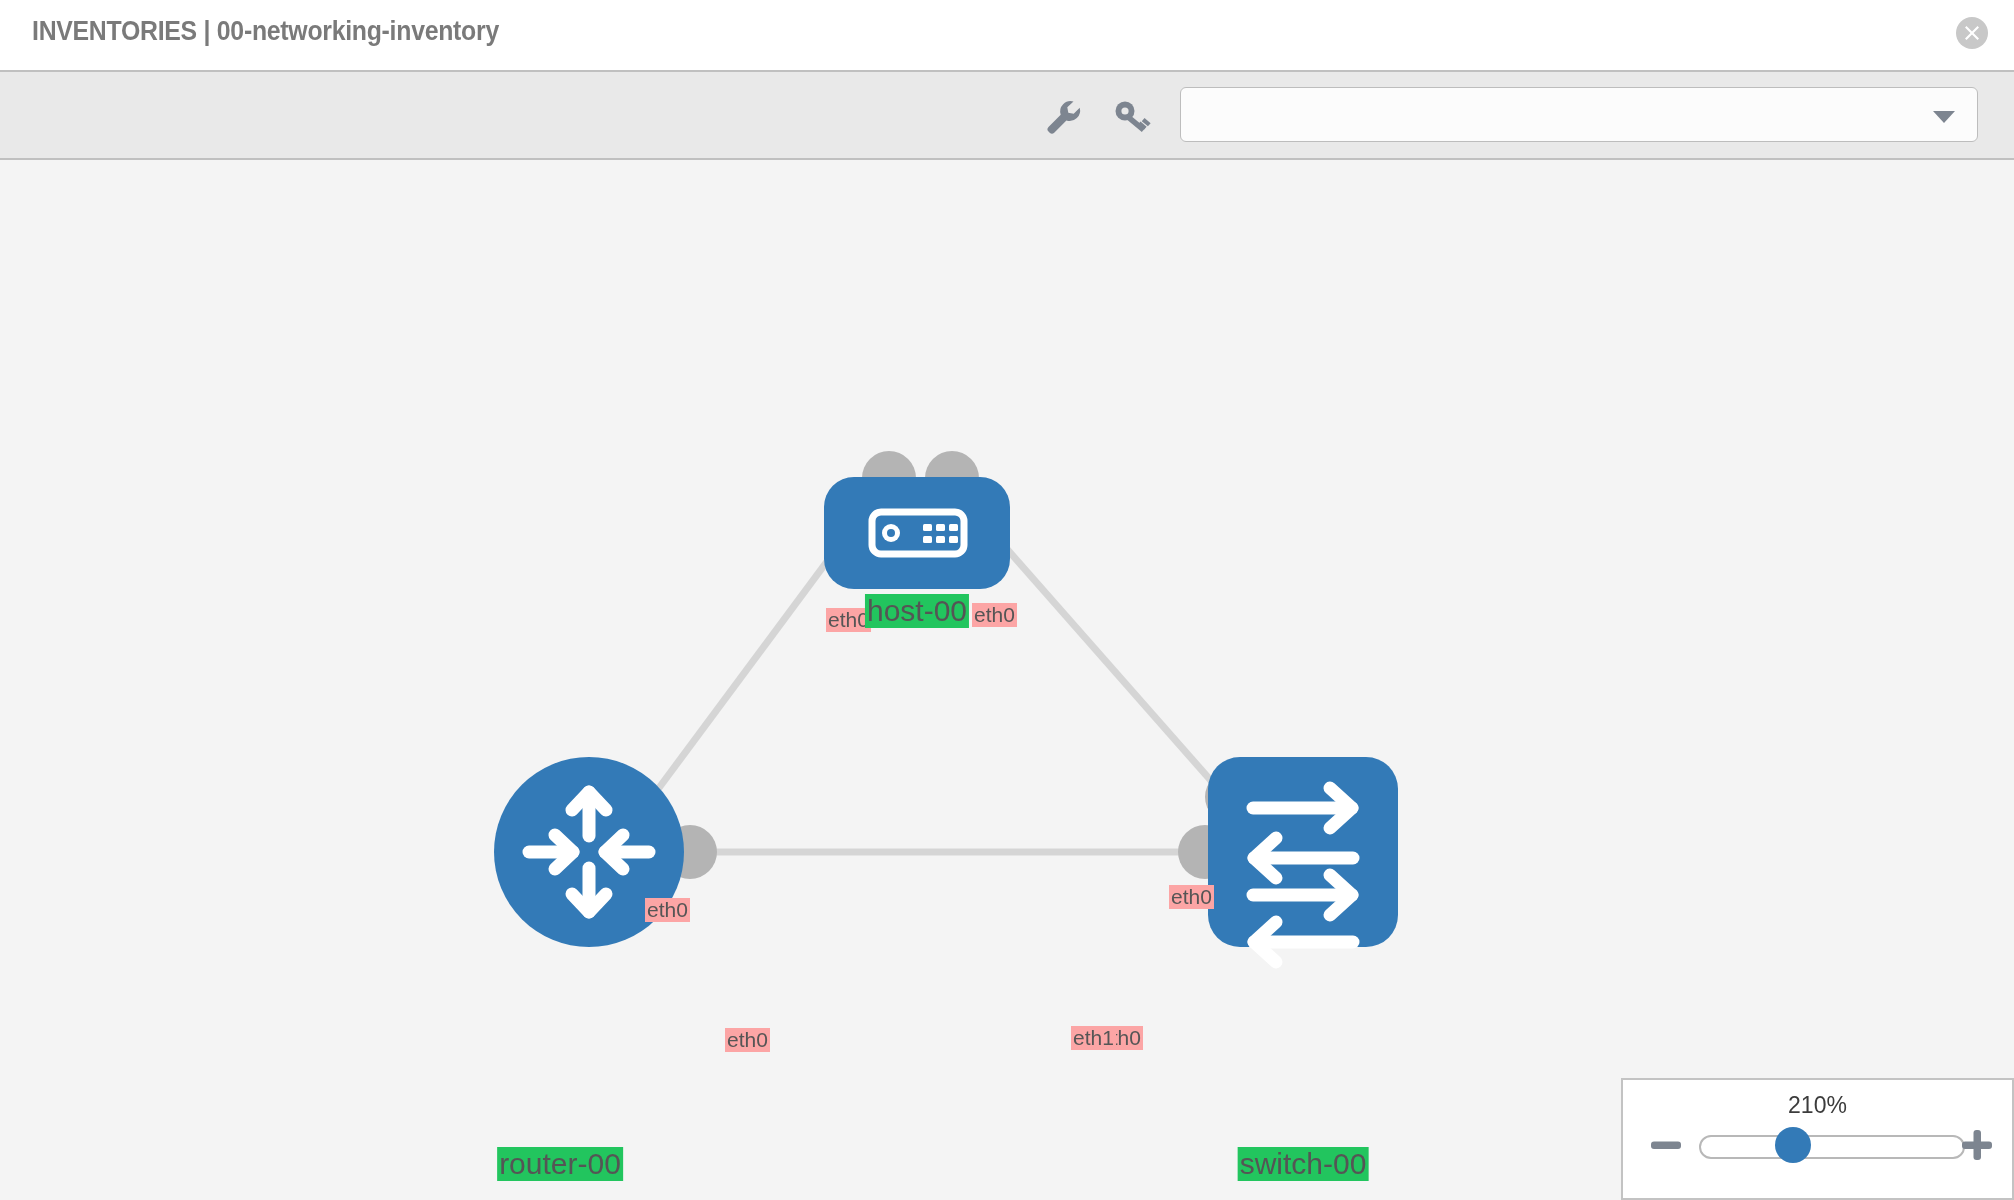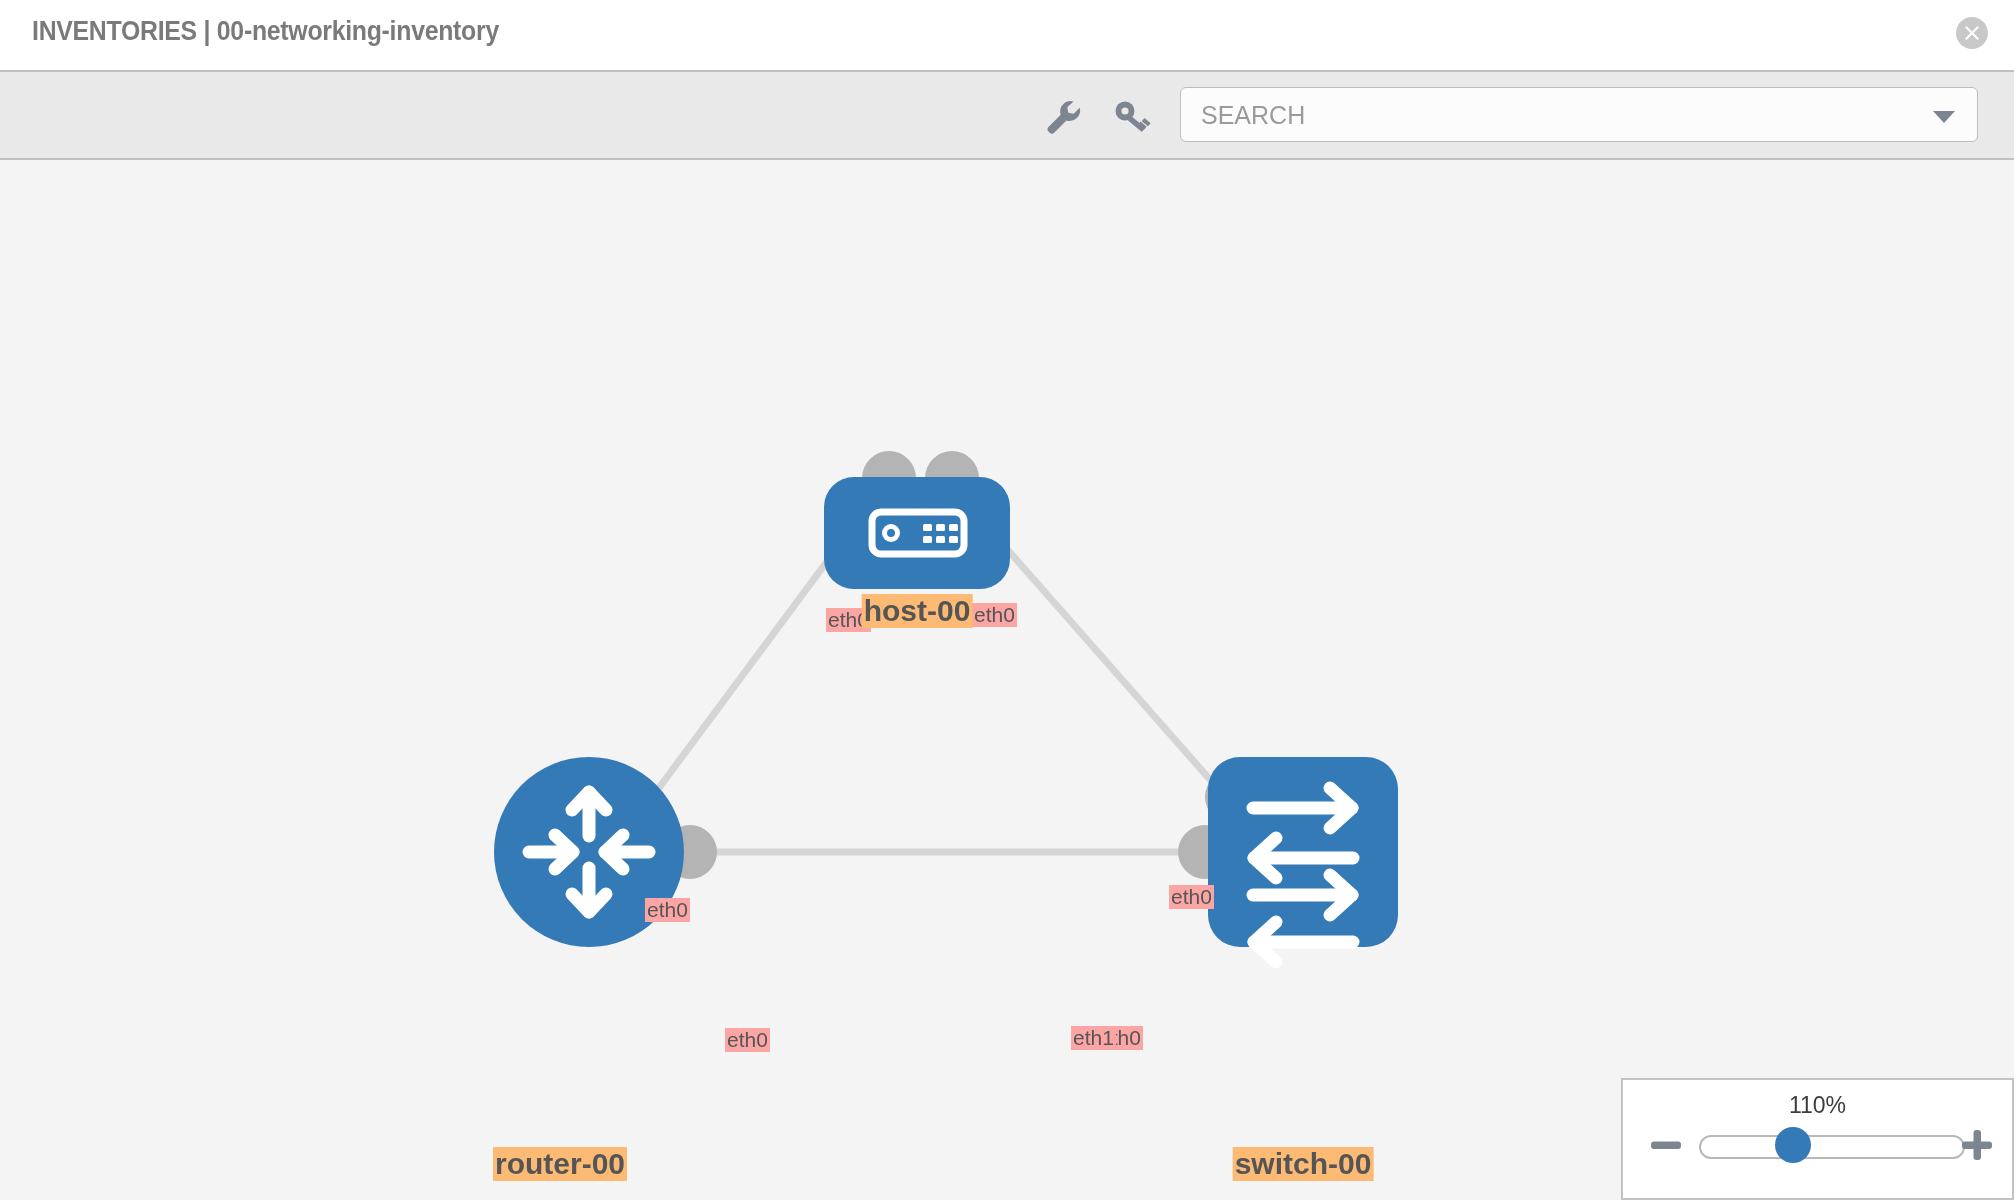--- a/index.html
+++ b/index.html
@@ -144,25 +144,24 @@
     position: absolute;
     top: 0; left: 0;
     width: 2014px;
     height: 1040px;
   }
 
   .node-label {
     position: absolute;
     font-size: 30px;
     color: #555555;
-    background: #fdba74;
+    background: #22c55e;
     white-space: nowrap;
     transform: translateX(-50%);
     padding: 0 2px;
-    font-weight: bold;
   }
   .iface-label {
     position: absolute;
     font-size: 21px;
     color: #555555;
     background: #fca5a5;
     white-space: nowrap;
     padding: 0 2px;
   }
 
@@ -248,21 +247,20 @@
           <circle cx="15" cy="17" r="9.5"></circle>
           <circle cx="15" cy="17" r="3.6" fill="#e9e9e9"></circle>
           <rect x="20" y="21" width="20" height="5.4" transform="rotate(40 20 21)"></rect>
           <rect x="30.5" y="27.5" width="8" height="4.2" transform="rotate(40 30.5 27.5)"></rect>
           <rect x="34.5" y="24.0" width="8" height="4.2" transform="rotate(40 34.5 24.0)"></rect>
         </g>
       </svg>
     </div>
 
     <div class="search-box">
-      <input class="search-input" type="text" placeholder="SEARCH" style="">
       <span class="caret"></span>
     </div>
   </div>
 
   <div class="canvas">
 
     <svg class="topology-svg" viewBox="0 0 2014 1040">
 
       <g>
         <line x1="880" y1="330" x2="650" y2="640" stroke="#d5d5d5" stroke-width="7"></line>
@@ -330,21 +328,21 @@
     <div class="iface-label" style="left:1169px; top:725px;">eth0</div>
     <div class="iface-label" style="left:725px;  top:868px;">eth0</div>
     <div class="iface-label" style="left:1098px; top:866px;">eth0</div>
     <div class="iface-label" style="left:1071px; top:866px;">eth1</div>
 
     <div class="node-label" style="left:917px;  top:434px;">host-00</div>
     <div class="node-label" style="left:560px;  top:987px;">router-00</div>
     <div class="node-label" style="left:1303px; top:987px;text-align:center;">switch-00</div>
 
     <div class="zoom-panel" style="left:1621px; top:918px;">
-      <div class="zoom-value">110%</div>
+      <div class="zoom-value">210%</div>
 
       <div class="zoom-minus">
         <svg width="34" height="34" viewBox="0 0 34 34">
           <rect x="2" y="13.5" width="30" height="7.5" rx="3" fill="#7d8590"></rect>
         </svg>
       </div>
 
       <div class="zoom-track"></div>
       <div class="zoom-thumb"></div>
 

